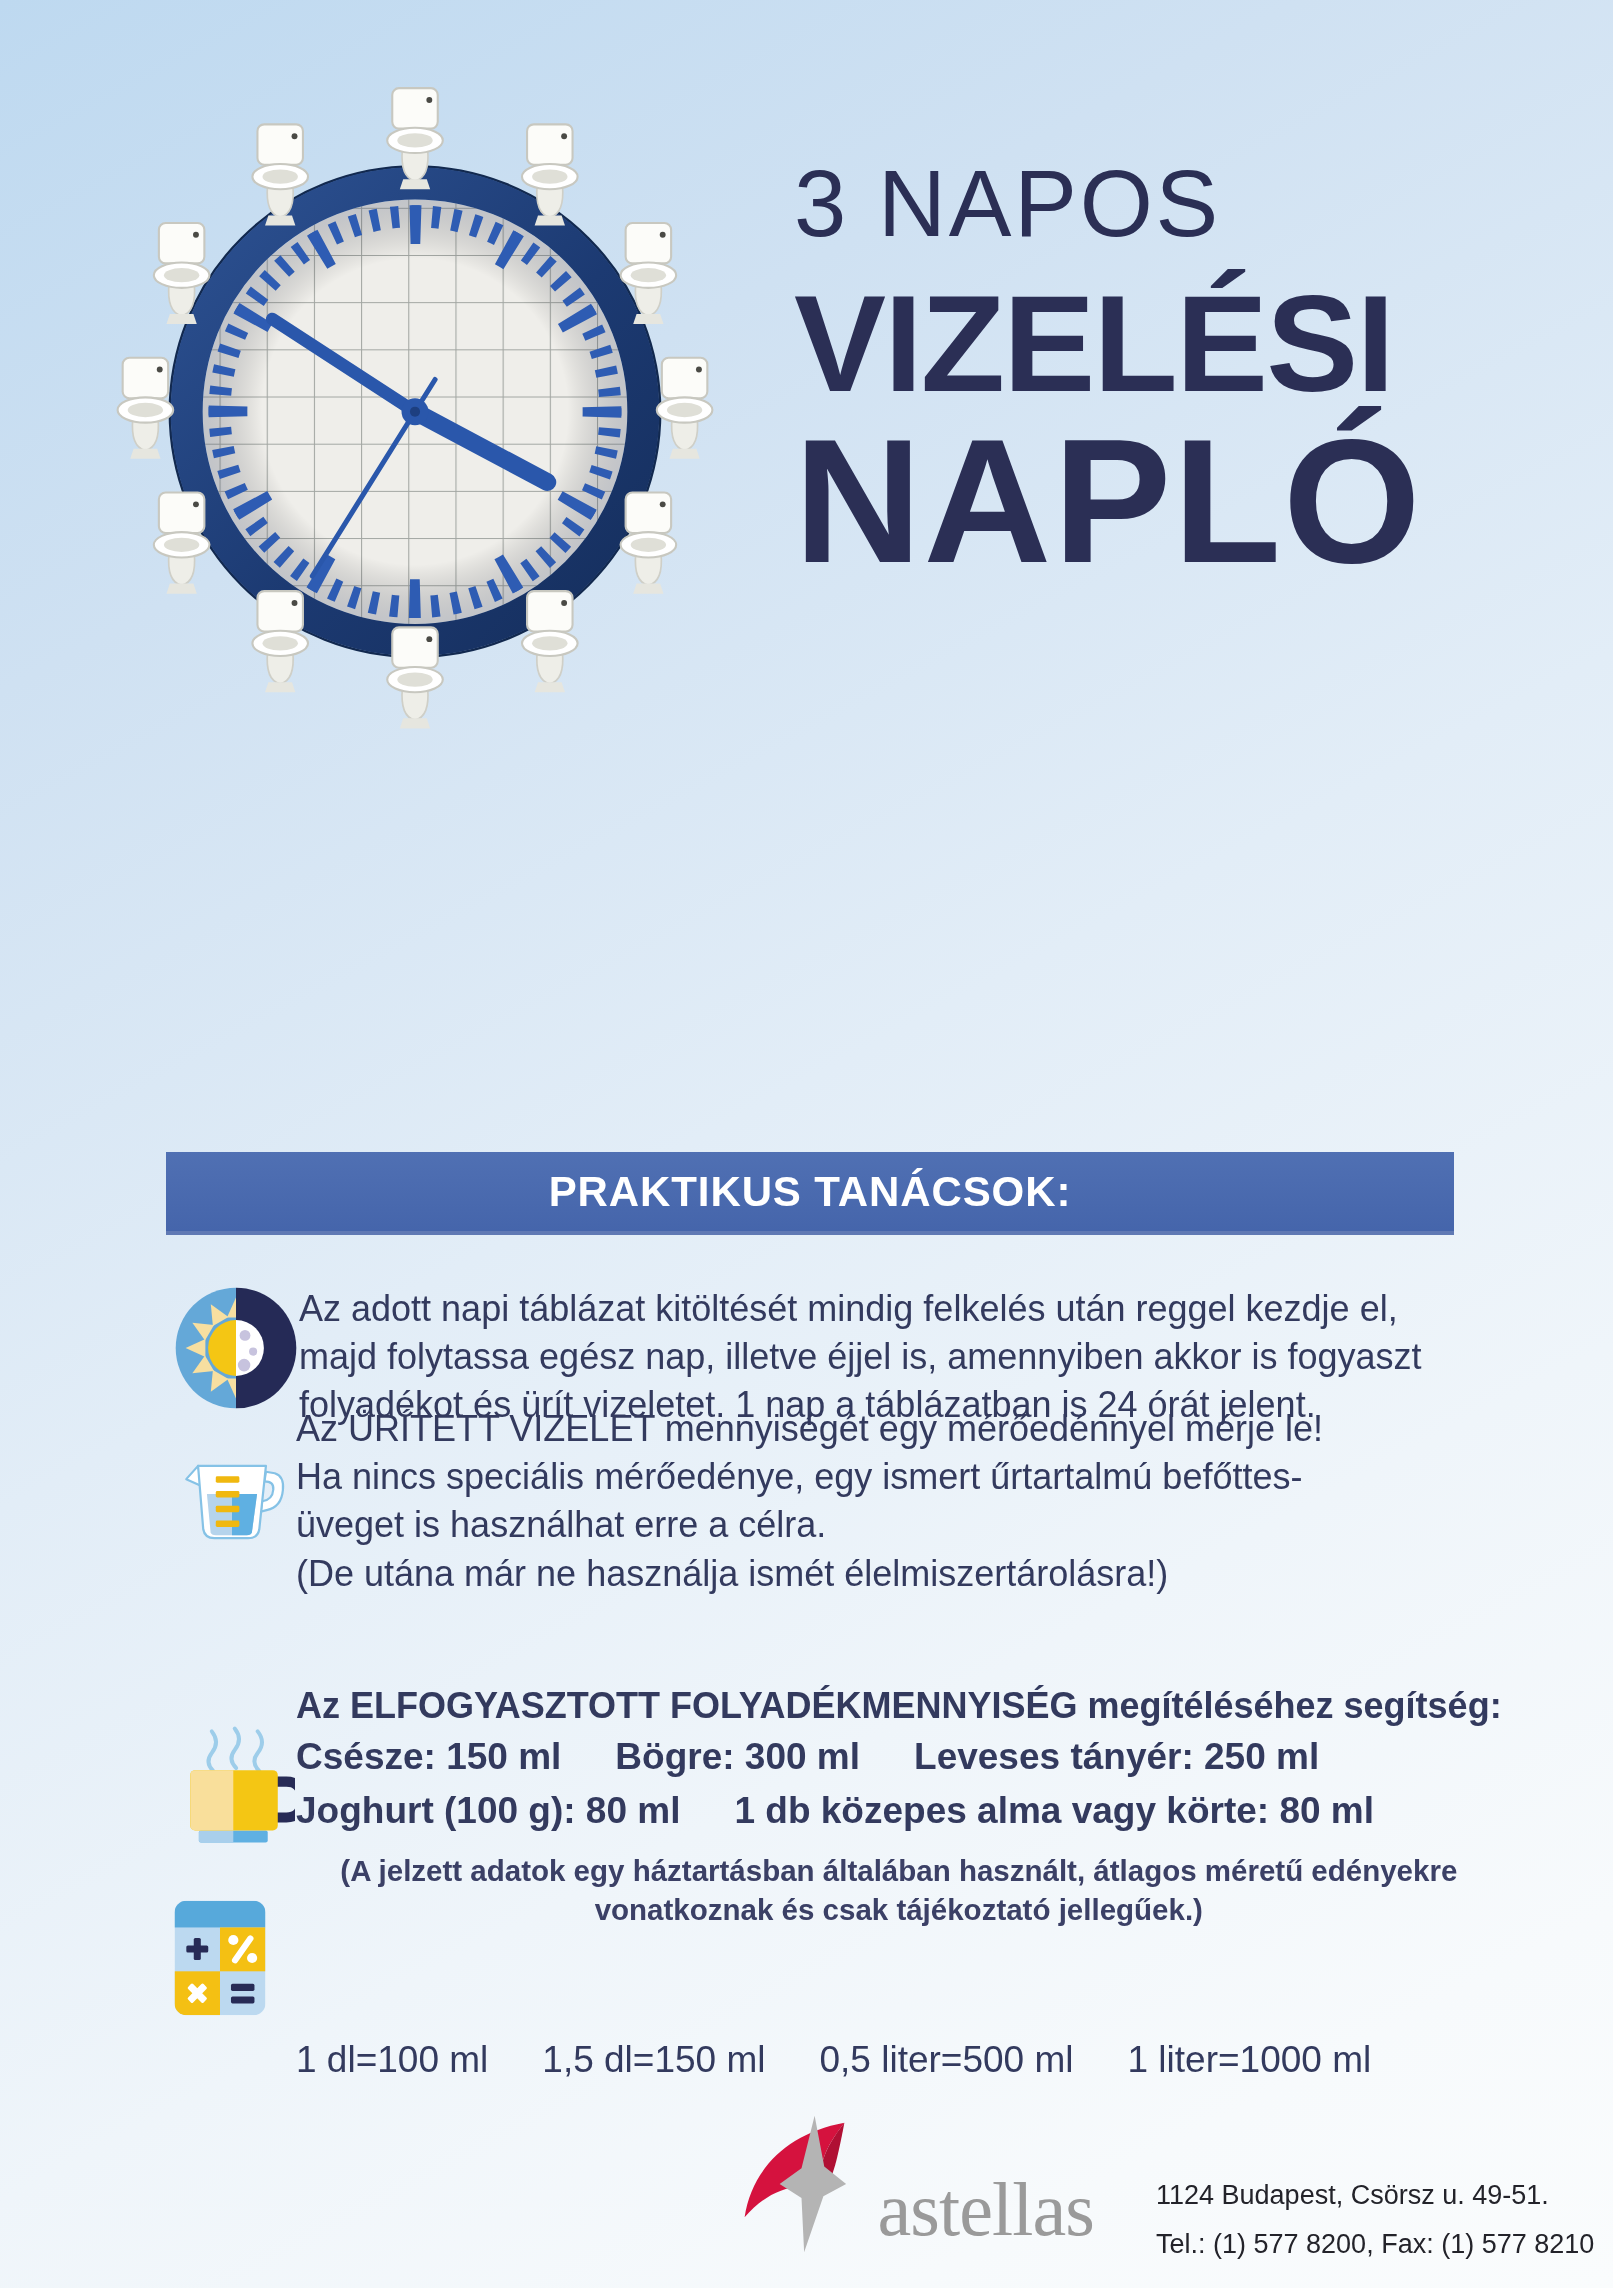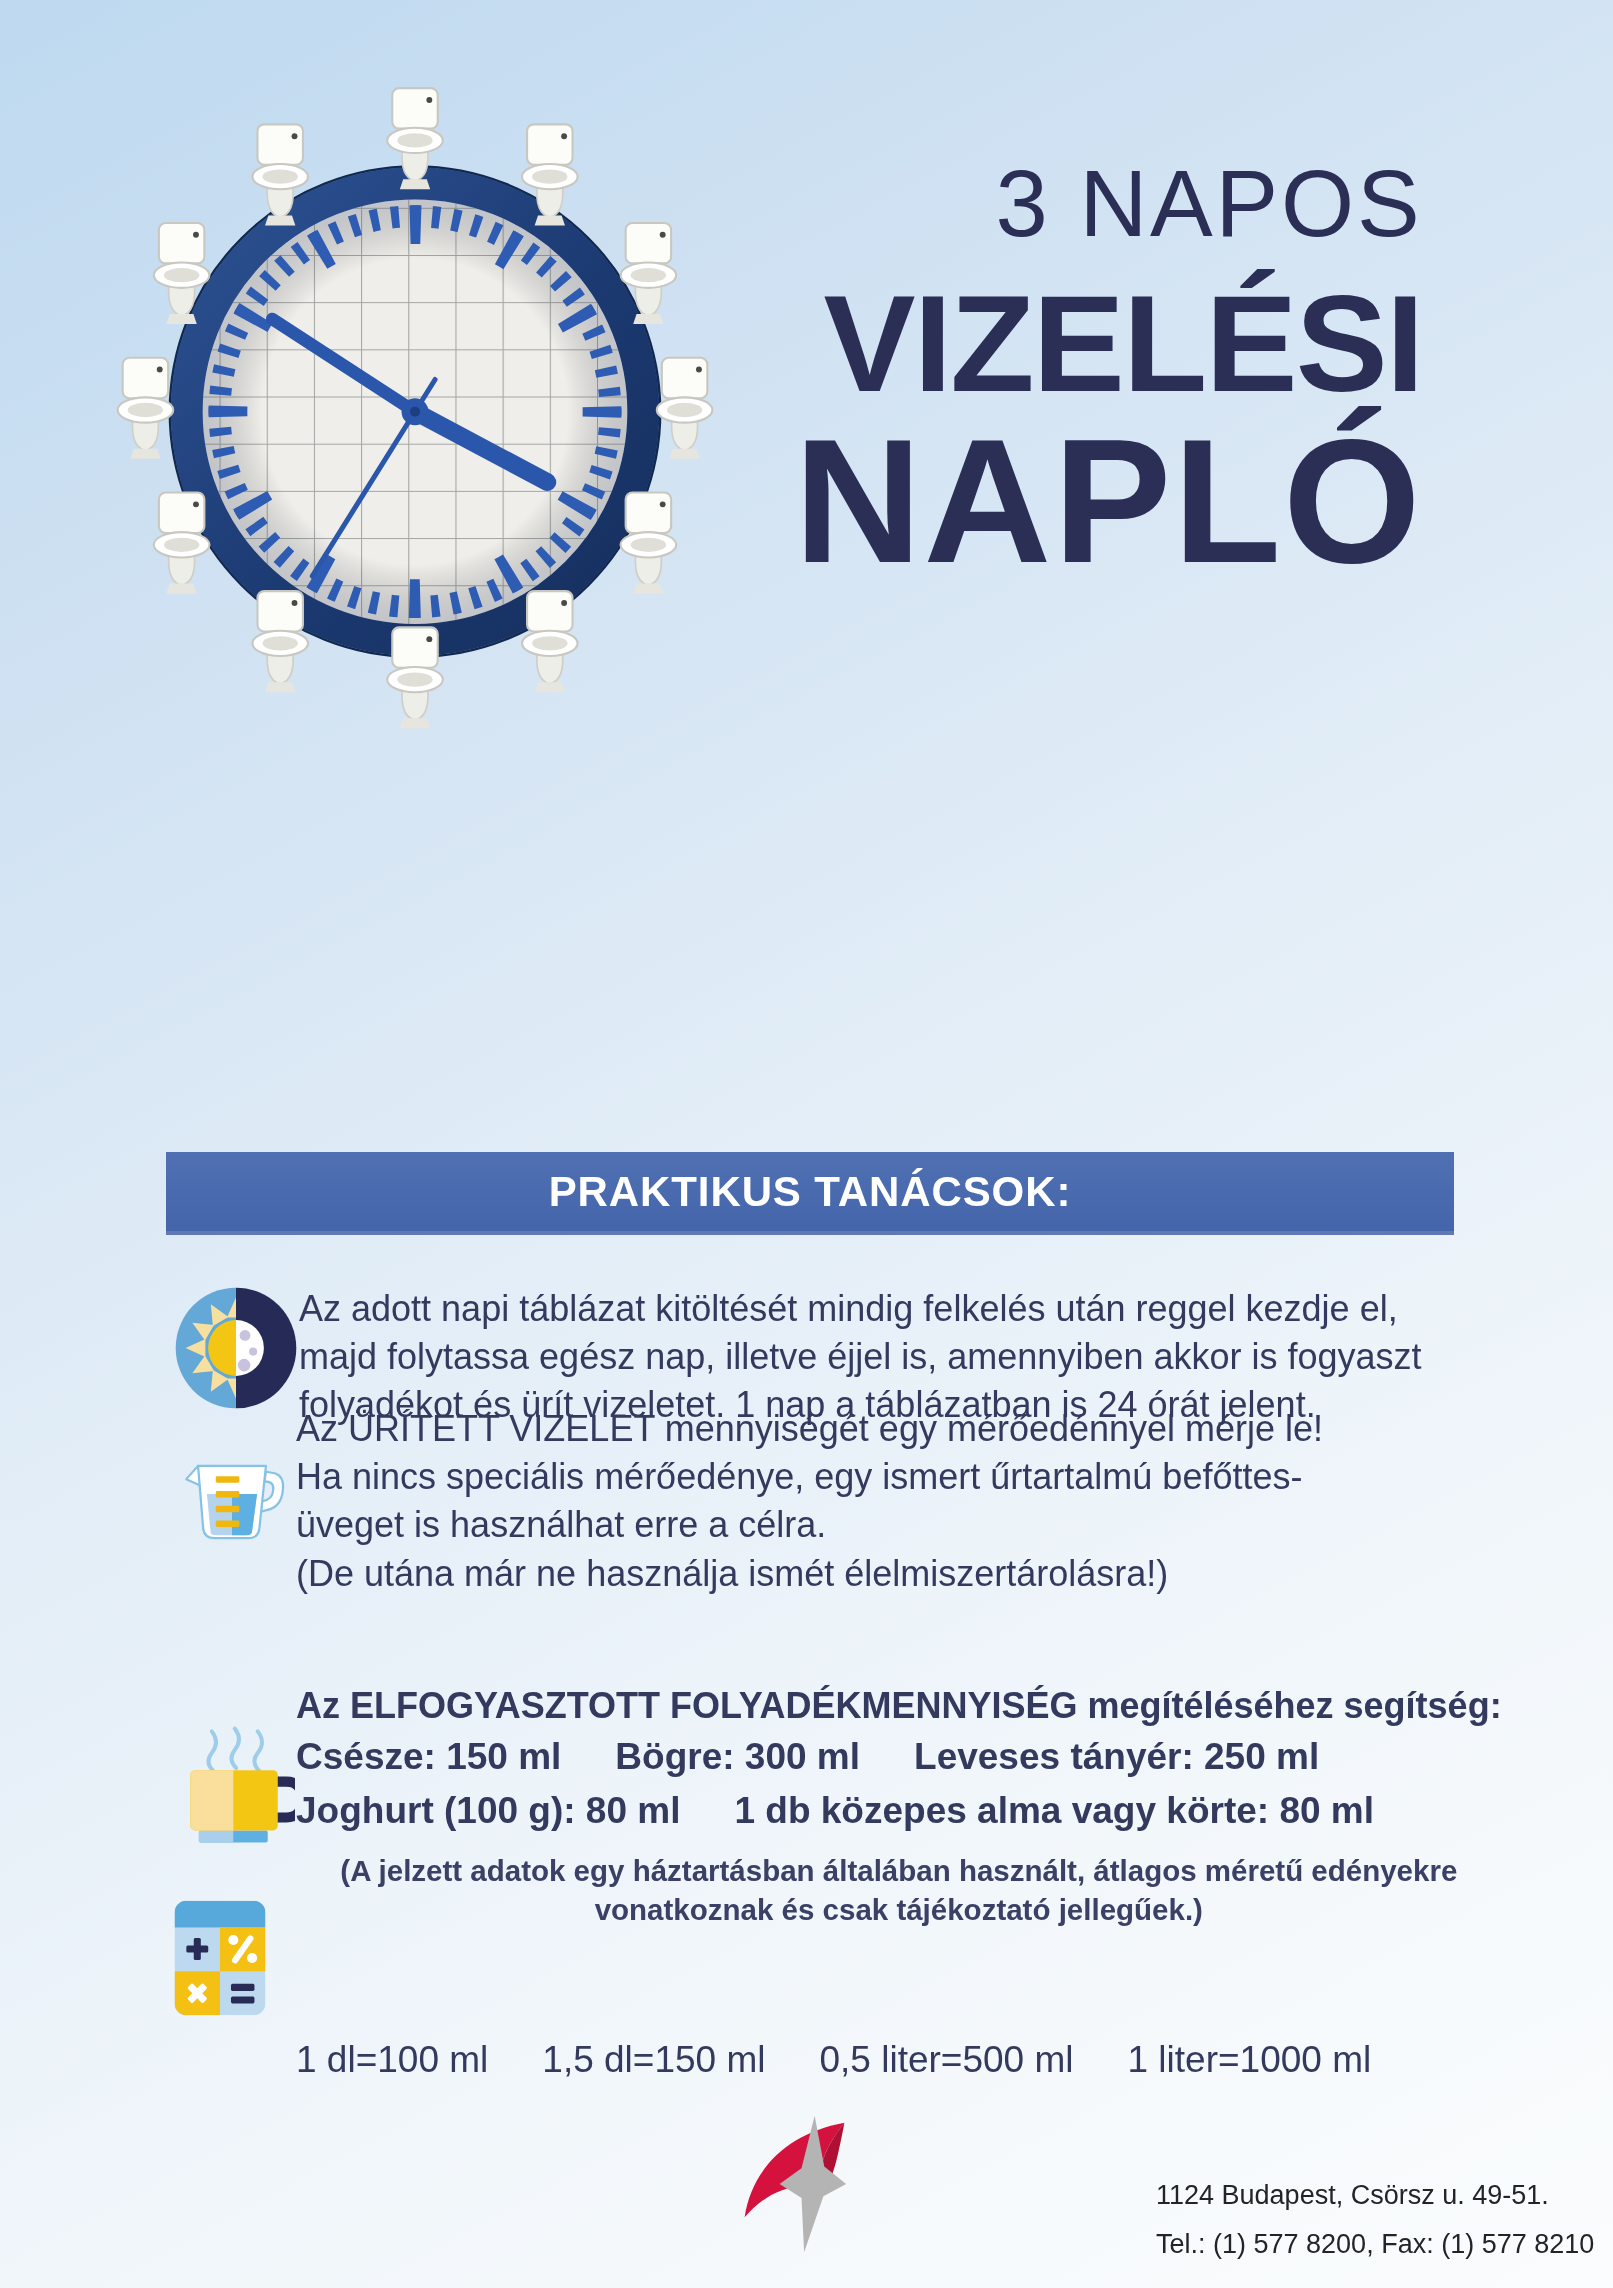--- a/index.html
+++ b/index.html
@@ -2,21 +2,21 @@
 <html style="font-size:14.8px"><head>
 <meta charset="utf-8">
 <style>
   html,body{margin:0;padding:0;background:#e8eef5;}
   .page{
     position:relative;width:1613px;height:2289px;overflow:hidden;
     font-family:"Liberation Sans",sans-serif;
     background:linear-gradient(152deg,#bed9f0 0%,#cfe1f2 22%,#e2edf7 48%,#eff5fa 70%,#f7fafc 88%,#fafcfd 100%);
   }
   
-  .title-block{position:absolute;left:794px;top:155px;color:#2b2f55;text-align:right;}
+  .title-block{position:absolute;left:794px;top:155px;color:#2b2f55;}
   .title-small{font-size:94px;font-weight:400;letter-spacing:2.8px;line-height:1.05;}
   .title-big{font-size:138px;font-weight:700;letter-spacing:-1.8px;line-height:1.0;margin-top:20px;}
   .title-big2{font-size:177px;font-weight:700;letter-spacing:1.8px;line-height:1.0;margin-top:1.8px;}
   
   .intro{position:absolute;left:168px;top:831px;font-size:43px;line-height:1.23;color:#3b4066;white-space:pre;}
   
   .banner{position:absolute;left:166px;top:1152px;width:1288px;height:79px;
     background:linear-gradient(180deg,#5070b3 0%,#4565ab 100%);
     border-bottom:4.6px solid rgba(110,130,180,0.55);
     display:flex;align-items:center;justify-content:center;}
@@ -271,20 +271,21 @@
     </div>
   </div>
 
 
   <div class="logo">
     <svg width="134" height="140" viewBox="0 0 150 160">
       <path d="M6,118 C14,64 54,22 120,10 C95,42 88,64 97,90 C66,74 32,88 6,118 Z" fill="#d5123e"></path>
       <path d="M97,90 C88,64 95,42 120,10 C112,52 107,72 97,90 Z" fill="#b01034"></path>
       <path d="M86,2 L97,60 L122,80 L96,94 L74,158 L71,96 L46,80 L71,62 Z" fill="#b4b4b4"></path>
     </svg>
+    <div class="logo-text">astellas</div>
   </div>
 
   <div class="footer-right">
     <div>1124 Budapest, Csörsz u. 49-51.</div>
     <div>Tel.: (1) 577 8200, Fax: (1) 577 8210</div>
   </div>
 
 </div>
 
 

